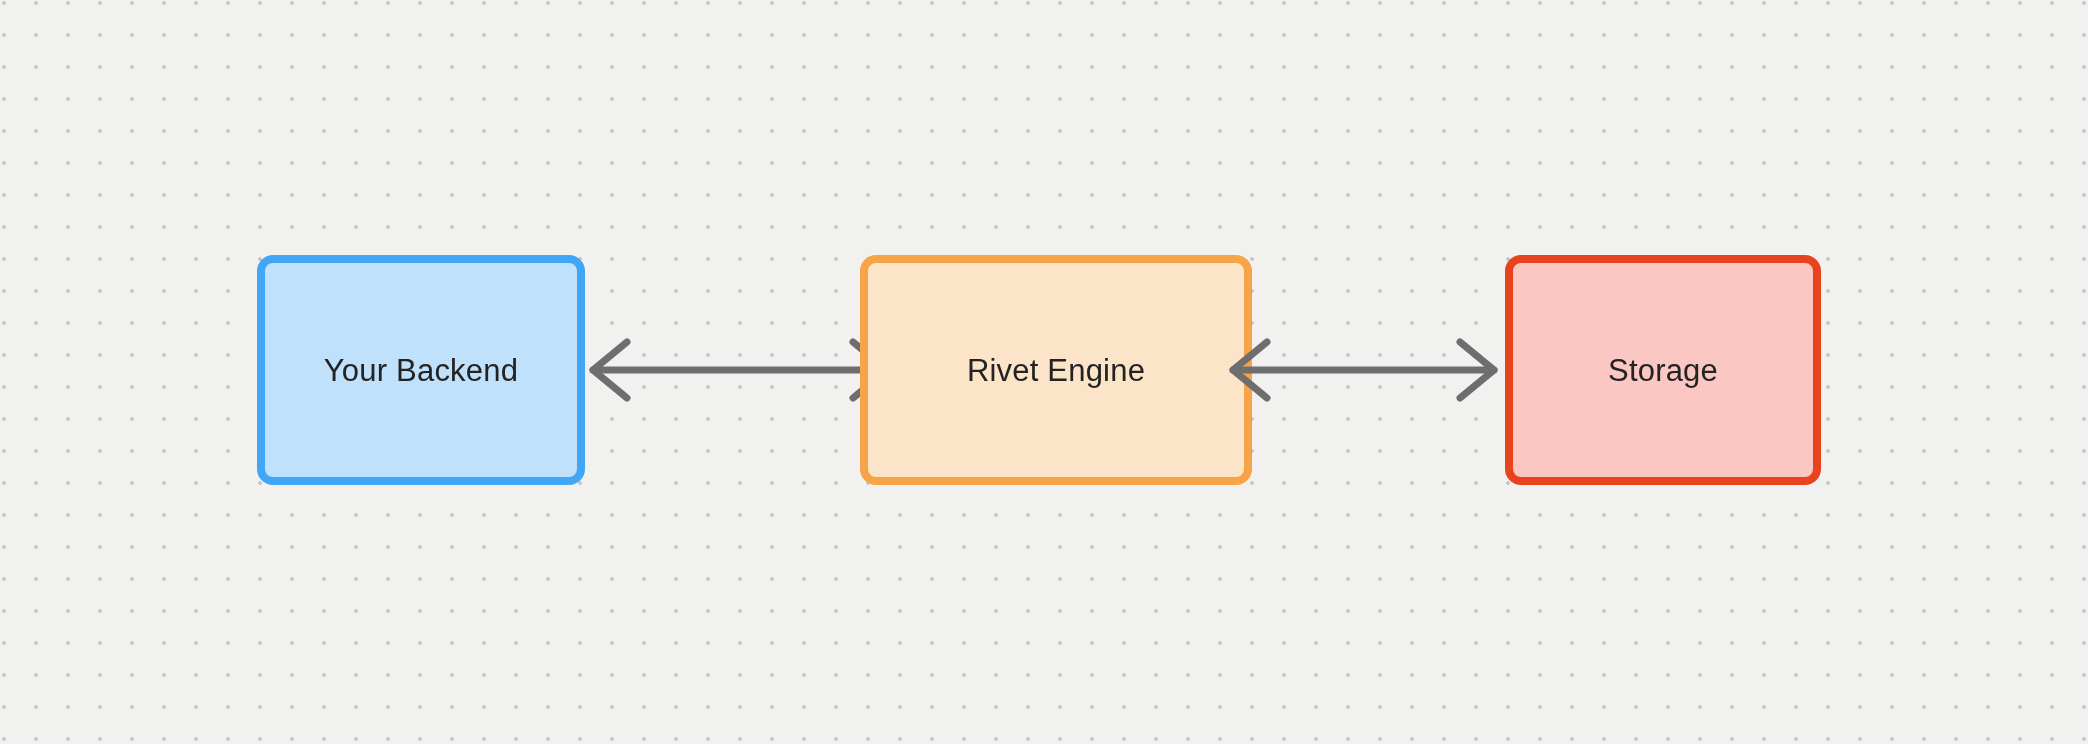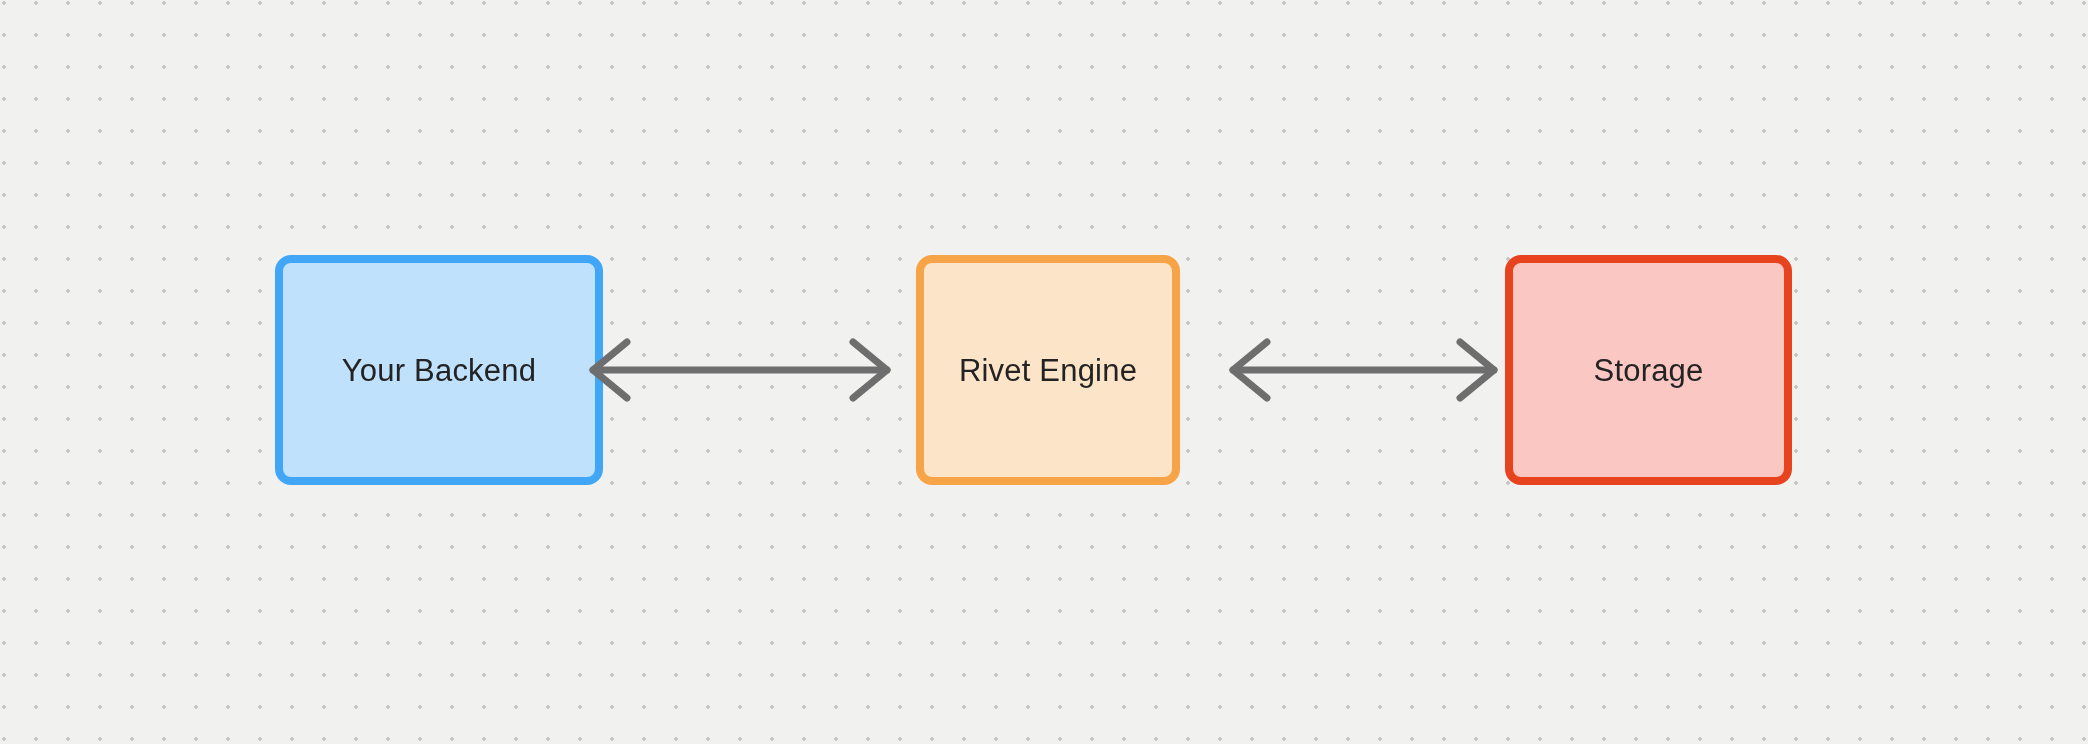--- a/index.html
+++ b/index.html
@@ -41,33 +41,32 @@
   }
 
   .node-label span { display: block; }
   .node-label span:empty { display: none; }
 
   #node-backend {
     left: 257px;
     width: 328px;
     border-color: var(--backend-stroke, #42a6f6);
     background: var(--backend-fill, #bfe1fb);
-    margin-left: 18px;
   }
 
   #node-engine {
-    left: 916px;
-    width: 264px;
+    left: 860px;
+    width: 392px;
     border-color: var(--engine-stroke, #f7a348);
     background: var(--engine-fill, #fce4c9);
   }
 
   #node-storage {
     left: 1505px;
-    width: 287px;
+    width: 316px;
     border-color: var(--storage-stroke, #e8431f);
     background: var(--storage-fill, #fbc7c2);
   }
 
   .arrow {
     position: absolute;
     top: 328px;
   }
 
   .arrow path {

